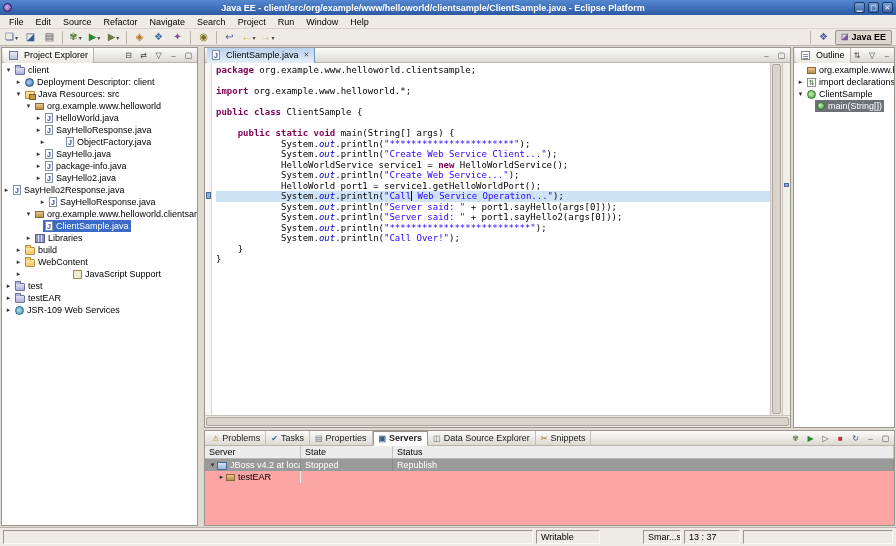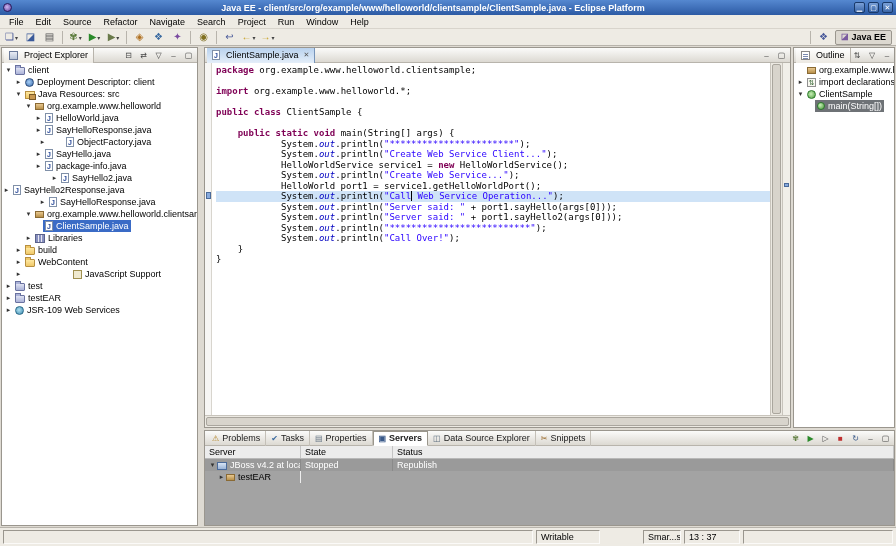--- a/index.html
+++ b/index.html
@@ -104,21 +104,21 @@
   .ruler-right { width:8px; flex:none; background:#f1efe9; border-left:1px solid #c8c4bc; position:relative; }
   .omark { position:absolute; left:1px; top:120px; width:5px; height:4px; background:#88aadd; border:1px solid #4a6a9a; }
   .hscroll { height:12px; flex:none; background:#ece9e2; border-top:1px solid #c8c4bc; padding:1px; }
   .hthumb { width:100%; height:100%; background:#d8d4cc; border:1px solid #aaa69e; border-radius:2px; }
 
   
   .bottom-tabs { display:flex; align-items:center; height:15px; }
   .btab { display:inline-flex; align-items:center; gap:3px; height:15px; padding:0 5px; border-right:1px solid #c4c0b8; white-space:nowrap; color:#222; }
   .btab.active { background:#fff; border:1px solid #9a968c; border-bottom:1px solid #fff; font-weight:bold; }
   .btab .bglyph { font-size:8px; }
-  .servers-table { flex:1; display:flex; flex-direction:column; background:#a3a3a3; min-height:0; }
+  .servers-table { flex:1; display:flex; flex-direction:column; background:#fca5a5; min-height:0; }
   .srv-header { height:13px; flex:none; display:grid; grid-template-columns:96px 92px 1fr; background:#ececec; border-bottom:1px solid #b8b8b8; }
   .srv-hcell { padding-left:4px; line-height:12px; border-right:1px solid #c4c4c4; overflow:hidden; white-space:nowrap; }
   .srv-row { height:12px; flex:none; display:grid; grid-template-columns:96px 92px 1fr; align-items:center; }
   .srv-row.sel { background:#9a9a9a; color:#fff; }
   .srv-cell { padding-left:4px; line-height:12px; white-space:nowrap; overflow:hidden; border-right:1px solid #eee; display:flex; align-items:center; }
   .srv-row.sel .srv-cell { border-right-color:#8a8a8a; }
 
   
   .statusbar { height:19px; flex:none; background:#eeebe4; border-top:1px solid #b8b4ac; display:flex; align-items:stretch; gap:3px; padding:2px 3px; }
   .sb-cell { border:1px solid; border-color:#9a968e #fbfaf8 #fbfaf8 #9a968e; display:flex; align-items:center; padding:0 4px; white-space:nowrap; overflow:hidden; }
@@ -293,21 +293,21 @@
               <span class="tlabel">SayHello.java</span>
             </span>
           </div>
           <div class="trow" style="padding-left: 32px;">
             <span class="arrow">▸</span>
             <span class="item-body">
               <span class="ico i-java-file"></span>
               <span class="tlabel">package-info.java</span>
             </span>
           </div>
-          <div class="trow" style="padding-left: 48px;">
+          <div class="trow" style="padding-left: 32px;">
             <span class="arrow">▸</span>
             <span class="item-body">
               <span class="ico i-java-file"></span>
               <span class="tlabel">SayHello2.java</span>
             </span>
           </div>
           <div class="trow" style="">
             <span class="arrow">▸</span>
             <span class="item-body">
               <span class="ico i-java-file"></span>

